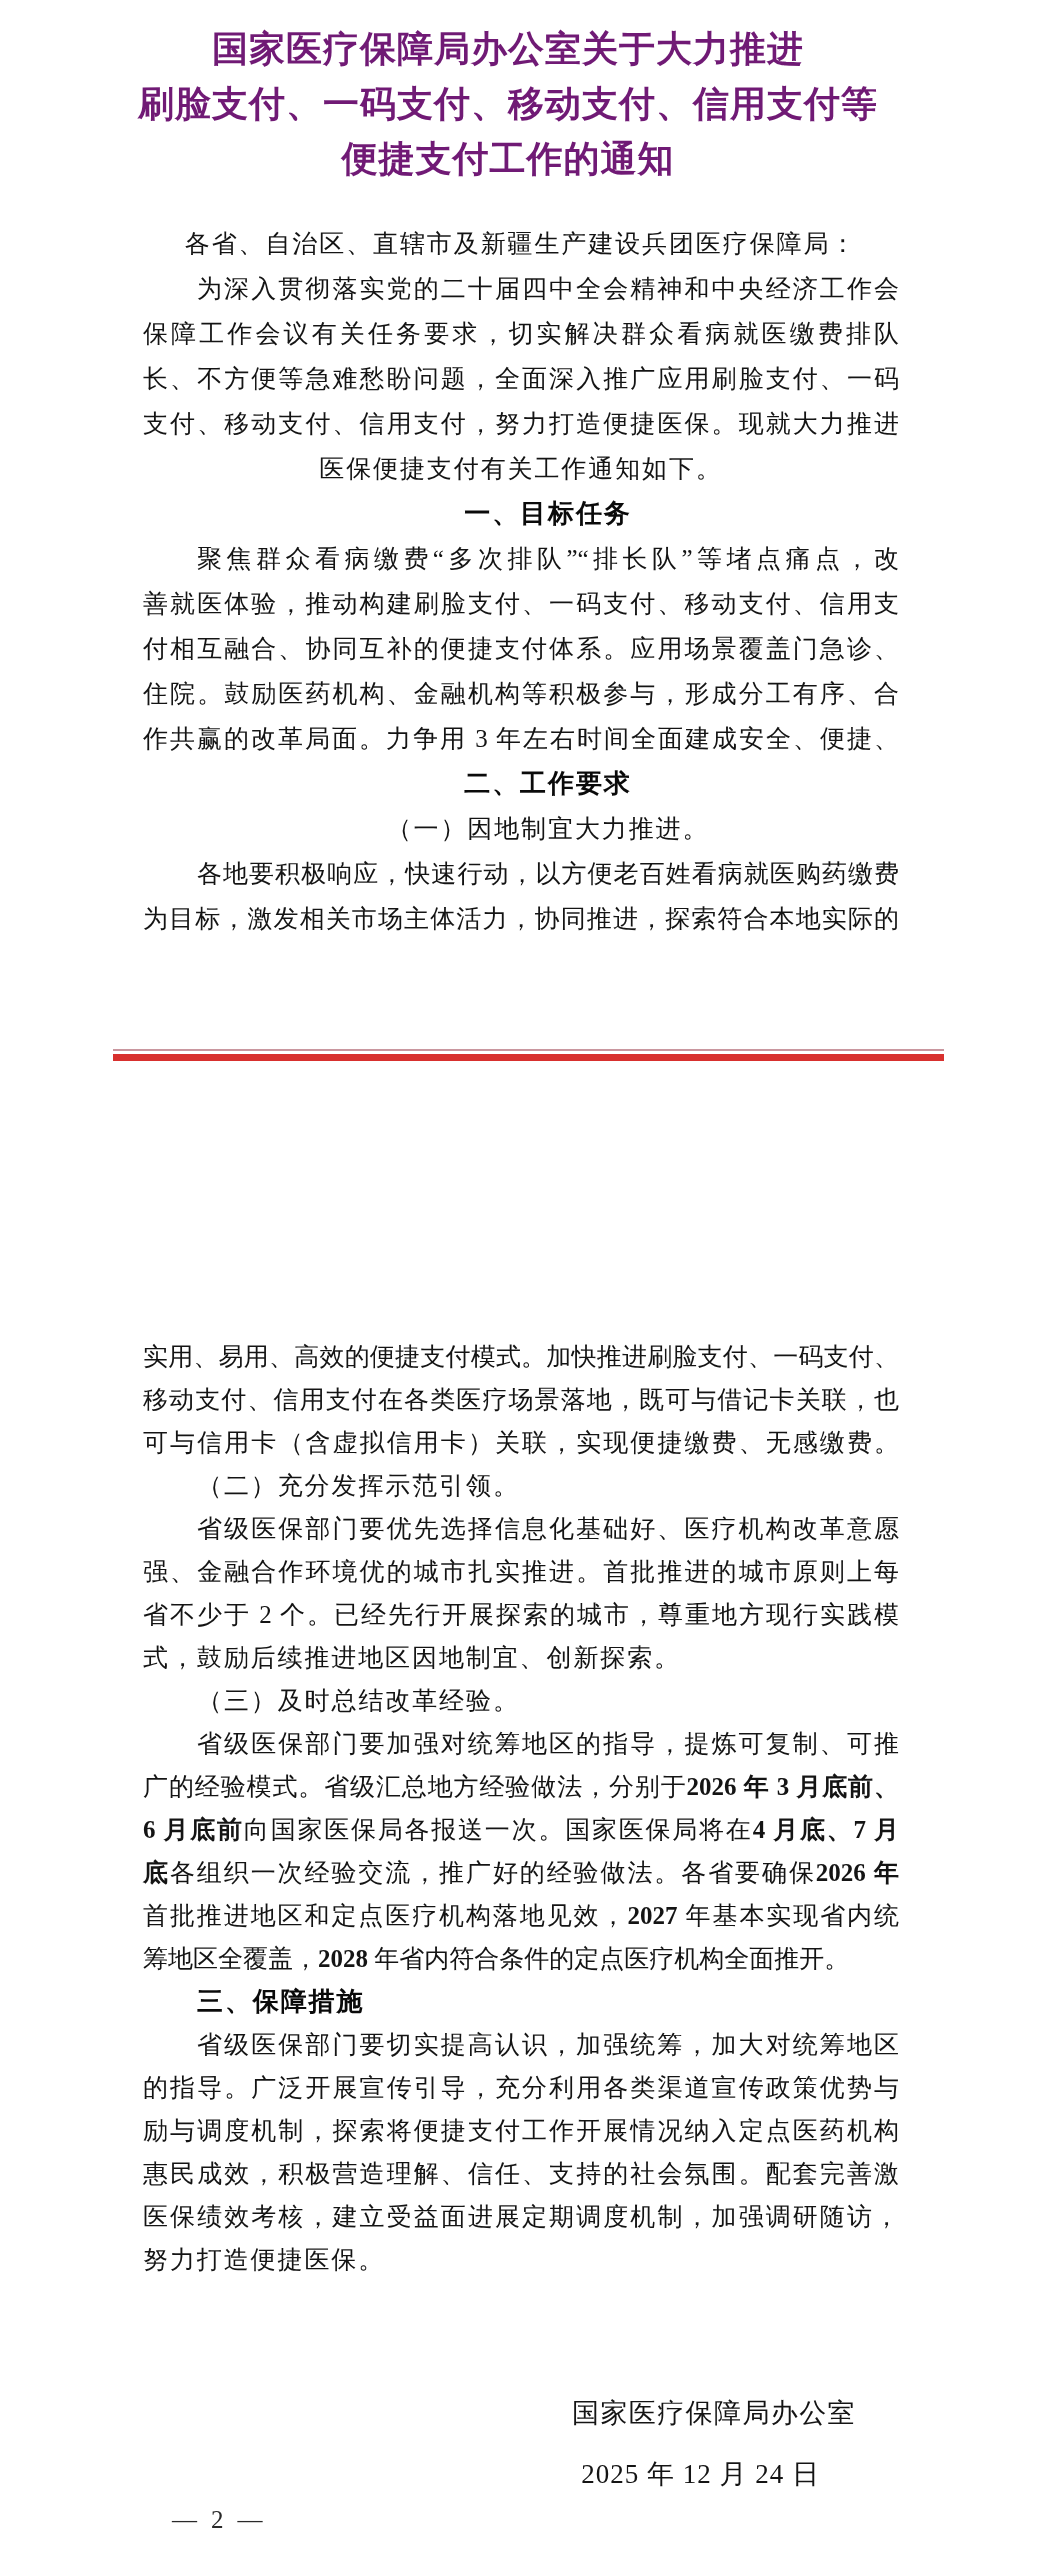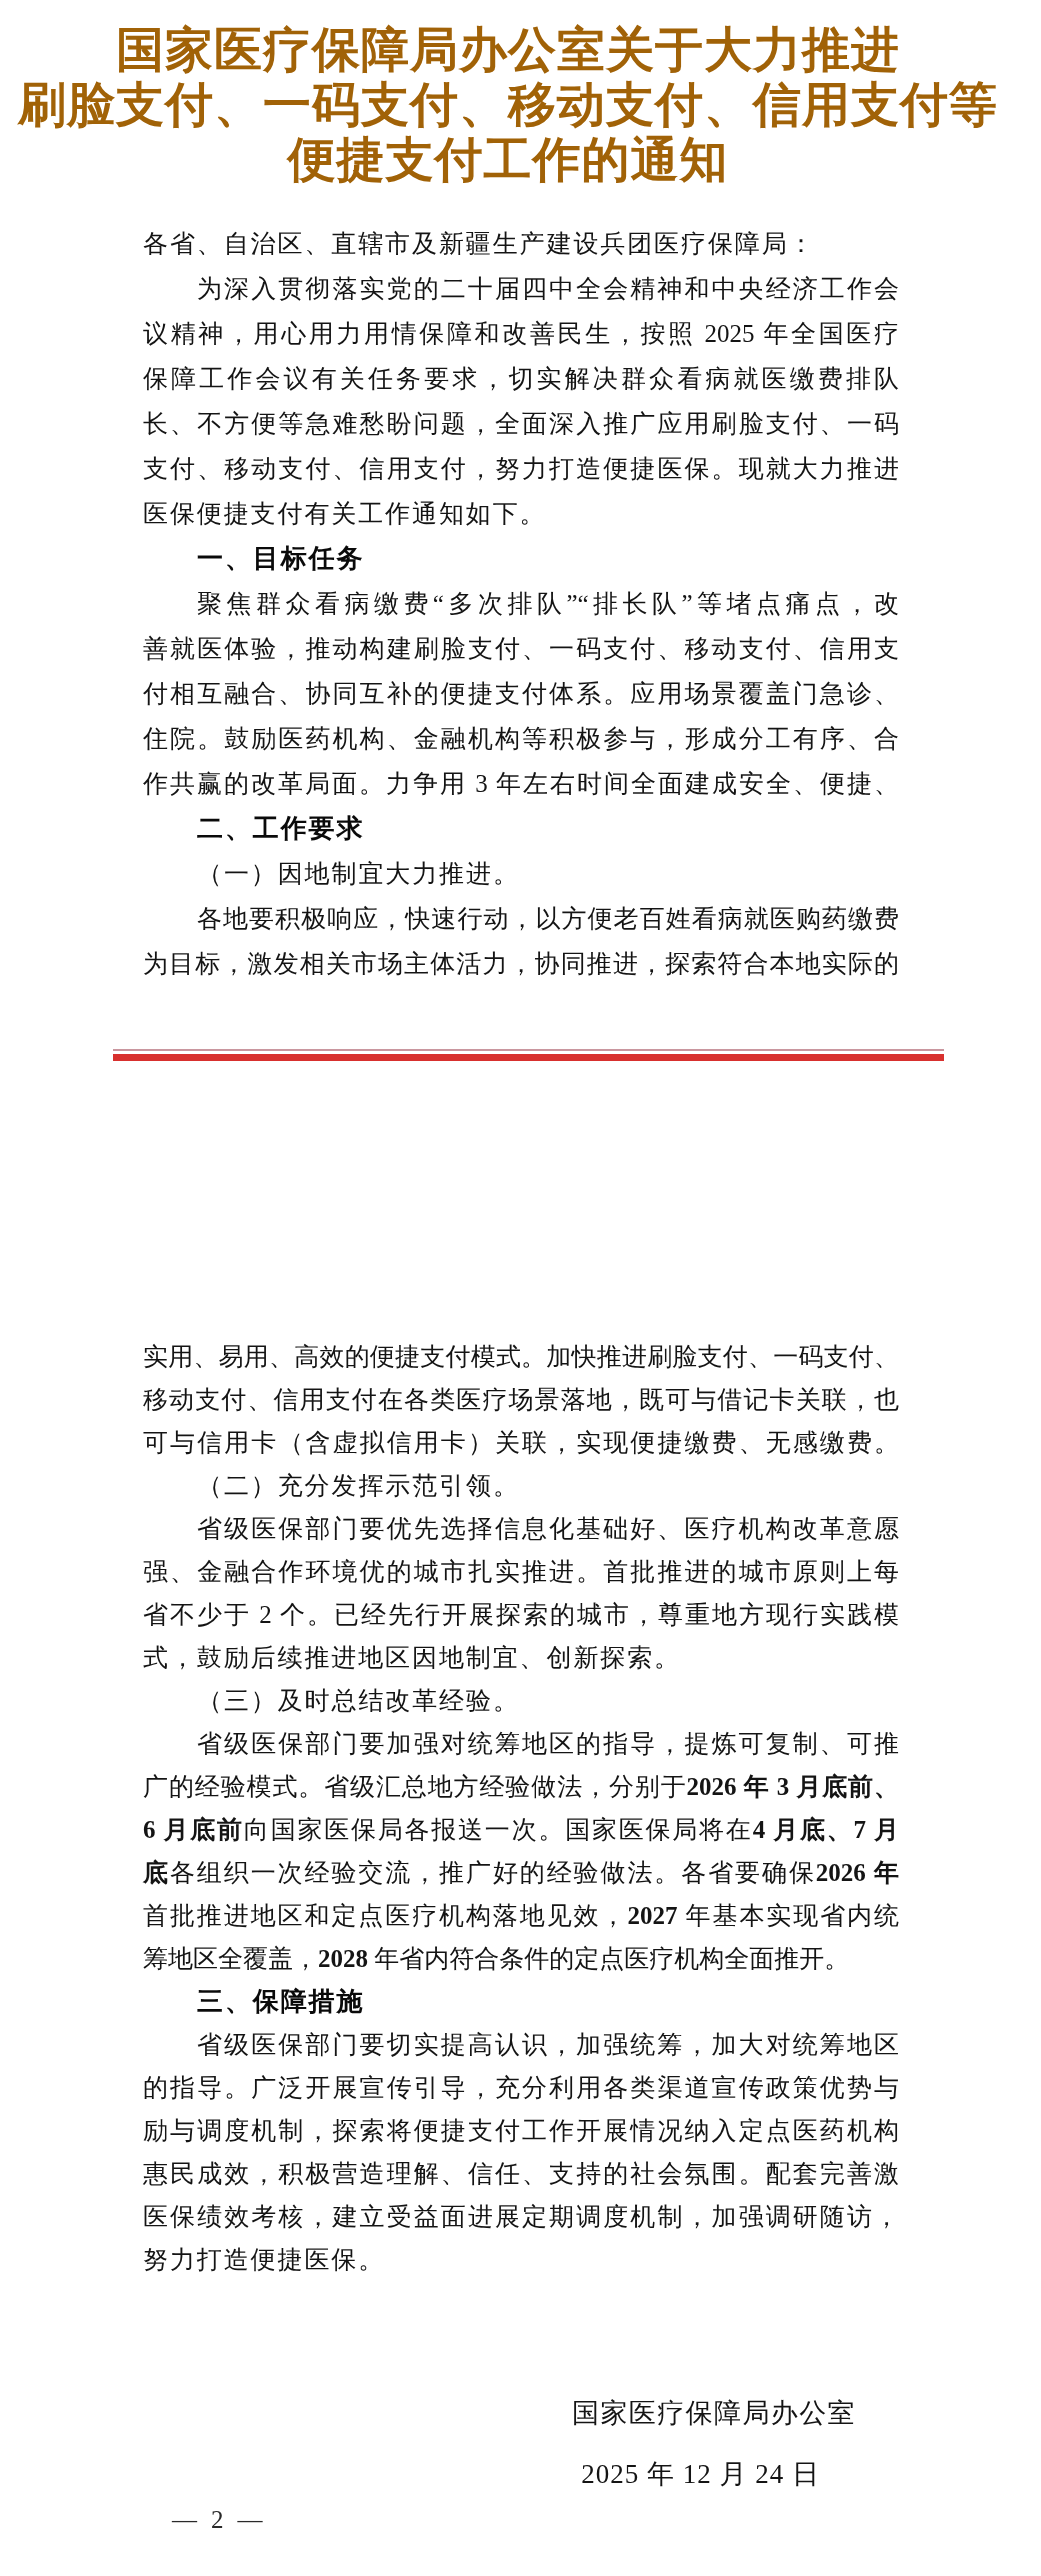--- a/index.html
+++ b/index.html
@@ -5,26 +5,26 @@
   html,body{margin:0;padding:0;background:#ffffff;}
   .page{
     position:relative;width:1042px;height:2576px;background:#ffffff;
     font-family:"Liberation Serif","DejaVu Serif",serif;color:#141414;
     overflow:hidden;
   }
   .line{min-height:1em;}
   
   .title{
     position:absolute;top:22px;left:0;width:1016px;text-align:center;
-    font-weight:700;font-size:48px;letter-spacing:1px;color:#a16207;
+    font-weight:700;font-size:36px;letter-spacing:1px;color:#701a75;
   }
   .title .line{height:55px;line-height:55px;}
   
   .b1{position:absolute;top:221px;left:143px;width:756px;font-size:25px;}
-  .b1 .line{height:45px;line-height:45px;}
+  .b1 .line{height:45px;line-height:45px;text-align:center;}
   .b2{position:absolute;top:1335px;left:143px;width:756px;font-size:25px;}
   .b2 .line{height:43px;line-height:43px;}
   .j{text-align:justify;text-align-last:justify;}
   .ind{text-indent:54px;}
   .ls{letter-spacing:1.9px;}
   .h1{font-family:"Liberation Sans","DejaVu Sans",sans-serif;font-weight:700;font-size:26px;letter-spacing:1.9px;color:#0a0a0a;}
   .sub{letter-spacing:1.9px;}
   .b{font-weight:700;text-align:right;}
   
   .sep-thin{position:absolute;left:113px;top:1049px;width:831px;height:1.9px;background:#c9969e;}
@@ -41,21 +41,20 @@
 
   <div class="title">
       <div class="line"><span>国家医疗保障局办公室关于大力推进</span></div>
       <div class="line"><span>刷脸支付、一码支付、移动支付、信用支付等</span></div>
       <div class="line"><span>便捷支付工作的通知</span></div>
     </div>
 
   <div class="b1">
       <div class="line ls"><span>各省、自治区、直辖市及新疆生产建设兵团医疗保障局：</span></div>
       <div class="line ind j"><span>为深入贯彻落实党的二十届四中全会精神和中央经济工作会</span></div>
-      <div class="line j"><span>议精神，用心用力用情保障和改善民生，按照 2025 年全国医疗</span></div>
       <div class="line j"><span>保障工作会议有关任务要求，切实解决群众看病就医缴费排队</span></div>
       <div class="line j"><span>长、不方便等急难愁盼问题，全面深入推广应用刷脸支付、一码</span></div>
       <div class="line j"><span>支付、移动支付、信用支付，努力打造便捷医保。现就大力推进</span></div>
       <div class="line ls"><span>医保便捷支付有关工作通知如下。</span></div>
       <div class="line h1 ind"><span>一、目标任务</span></div>
       <div class="line ind j"><span>聚焦群众看病缴费“多次排队”“排长队”等堵点痛点，改</span></div>
       <div class="line j"><span>善就医体验，推动构建刷脸支付、一码支付、移动支付、信用支</span></div>
       <div class="line j"><span>付相互融合、协同互补的便捷支付体系。应用场景覆盖门急诊、</span></div>
       <div class="line j"><span>住院。鼓励医药机构、金融机构等积极参与，形成分工有序、合</span></div>
       <div class="line j"><span>作共赢的改革局面。力争用 3 年左右时间全面建成安全、便捷、</span></div>

